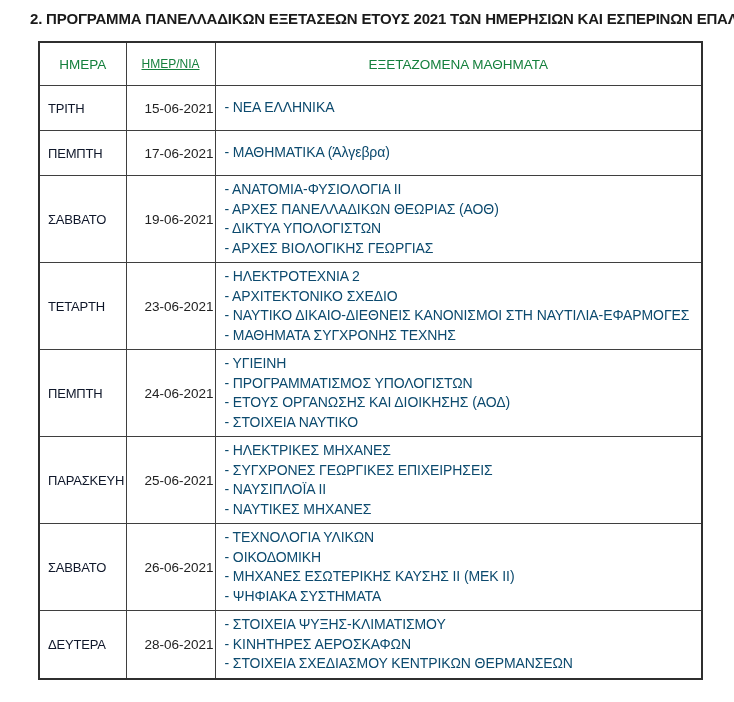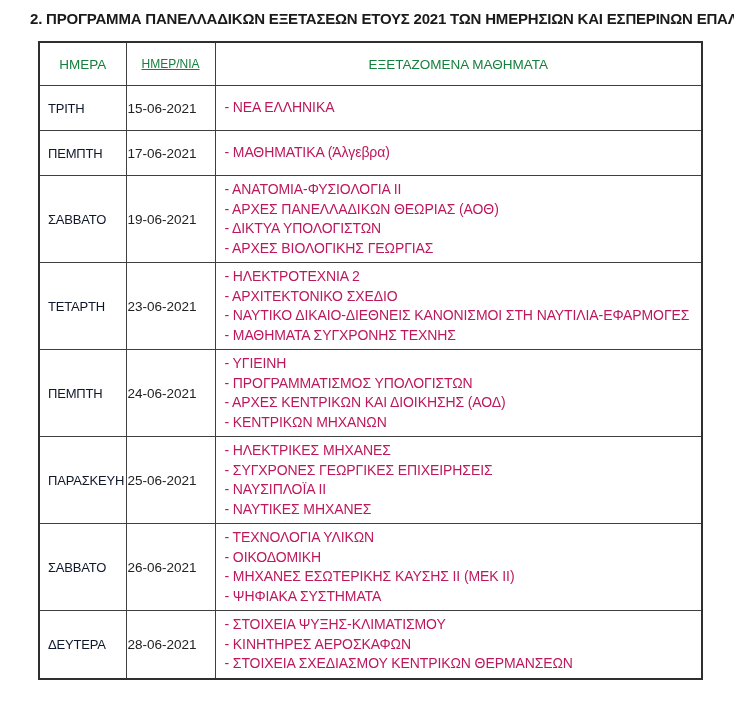--- a/index.html
+++ b/index.html
@@ -51,27 +51,27 @@
   thead th.h-date { font-size: 12px; text-decoration: underline; }
   td.day {
     font-size: 13px;
     letter-spacing: -0.2px;
     padding-left: 8px;
     white-space: nowrap;
     color: #0f172a;
   }
   td.date {
     font-size: 13.5px;
-    text-align: left;
+    text-align: right;
     white-space: nowrap;
     color: #222222;
   }
   td.subjects {
     padding: 4px 10px 4px 9px;
-    color: #be185d;
+    color: #0c4a6e;
     margin-left: 8px;
   }
   td.subjects .subj {
     font-size: 14px;
     line-height: 19.5px;
     letter-spacing: -0.1px;
   }
   tr.single td { height: 36px; }
 </style>
 </head>
@@ -133,22 +133,22 @@
           <div class="subj">- ΜΑΘΗΜΑΤΑ ΣΥΓΧΡΟΝΗΣ ΤΕΧΝΗΣ</div>
         </td>
       </tr>
 
       <tr>
         <td class="day">ΠΕΜΠΤΗ</td>
         <td class="date">24-06-2021</td>
         <td class="subjects">
           <div class="subj">- ΥΓΙΕΙΝΗ</div>
           <div class="subj">- ΠΡΟΓΡΑΜΜΑΤΙΣΜΟΣ ΥΠΟΛΟΓΙΣΤΩΝ</div>
-          <div class="subj">- ΑΡΧΕΣ ΚΕΝΤΡΙΚΩΝ ΚΑΙ ΔΙΟΙΚΗΣΗΣ (ΑΟΔ)</div>
-          <div class="subj">- ΚΕΝΤΡΙΚΩΝ ΜΗΧΑΝΩΝ</div>
+          <div class="subj">- ΕΤΟΥΣ ΟΡΓΑΝΩΣΗΣ ΚΑΙ ΔΙΟΙΚΗΣΗΣ (ΑΟΔ)</div>
+          <div class="subj">- ΣΤΟΙΧΕΙΑ ΝΑΥΤΙΚΟ</div>
         </td>
       </tr>
 
       <tr>
         <td class="day">ΠΑΡΑΣΚΕΥΗ</td>
         <td class="date">25-06-2021</td>
         <td class="subjects">
           <div class="subj">- ΗΛΕΚΤΡΙΚΕΣ ΜΗΧΑΝΕΣ</div>
           <div class="subj">- ΣΥΓΧΡΟΝΕΣ ΓΕΩΡΓΙΚΕΣ ΕΠΙΧΕΙΡΗΣΕΙΣ</div>
           <div class="subj">- ΝΑΥΣΙΠΛΟΪΑ II</div>

